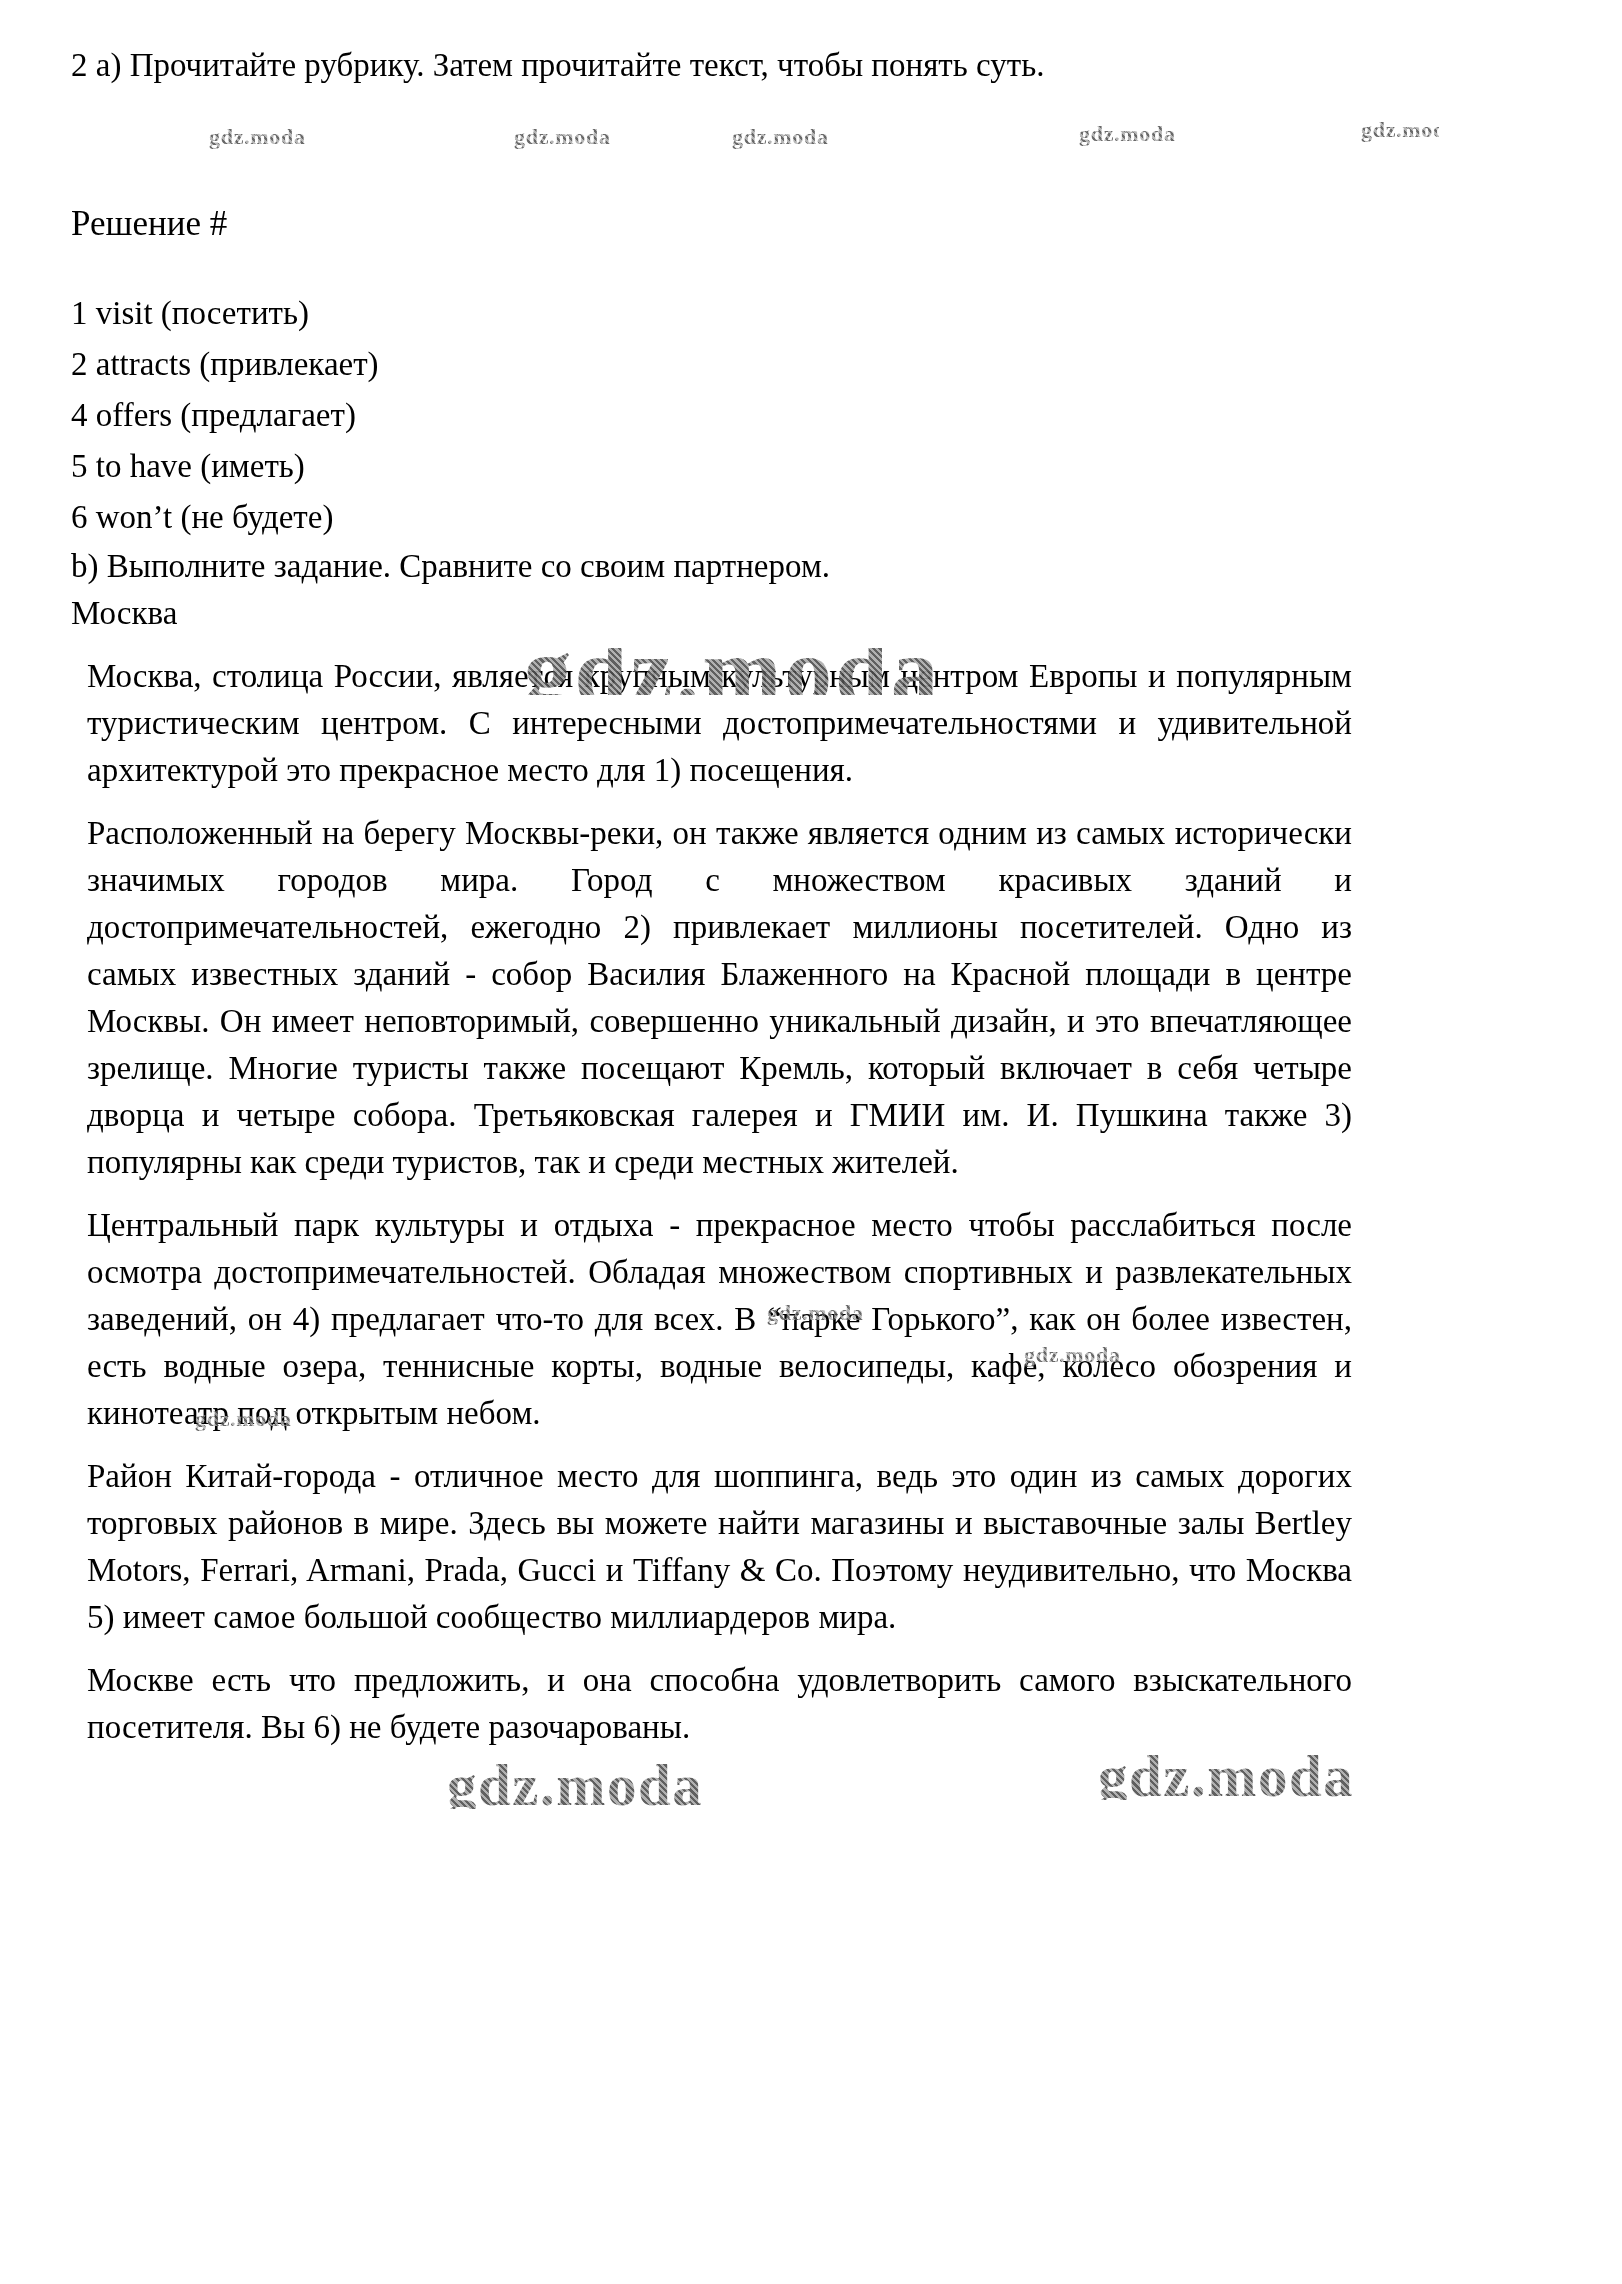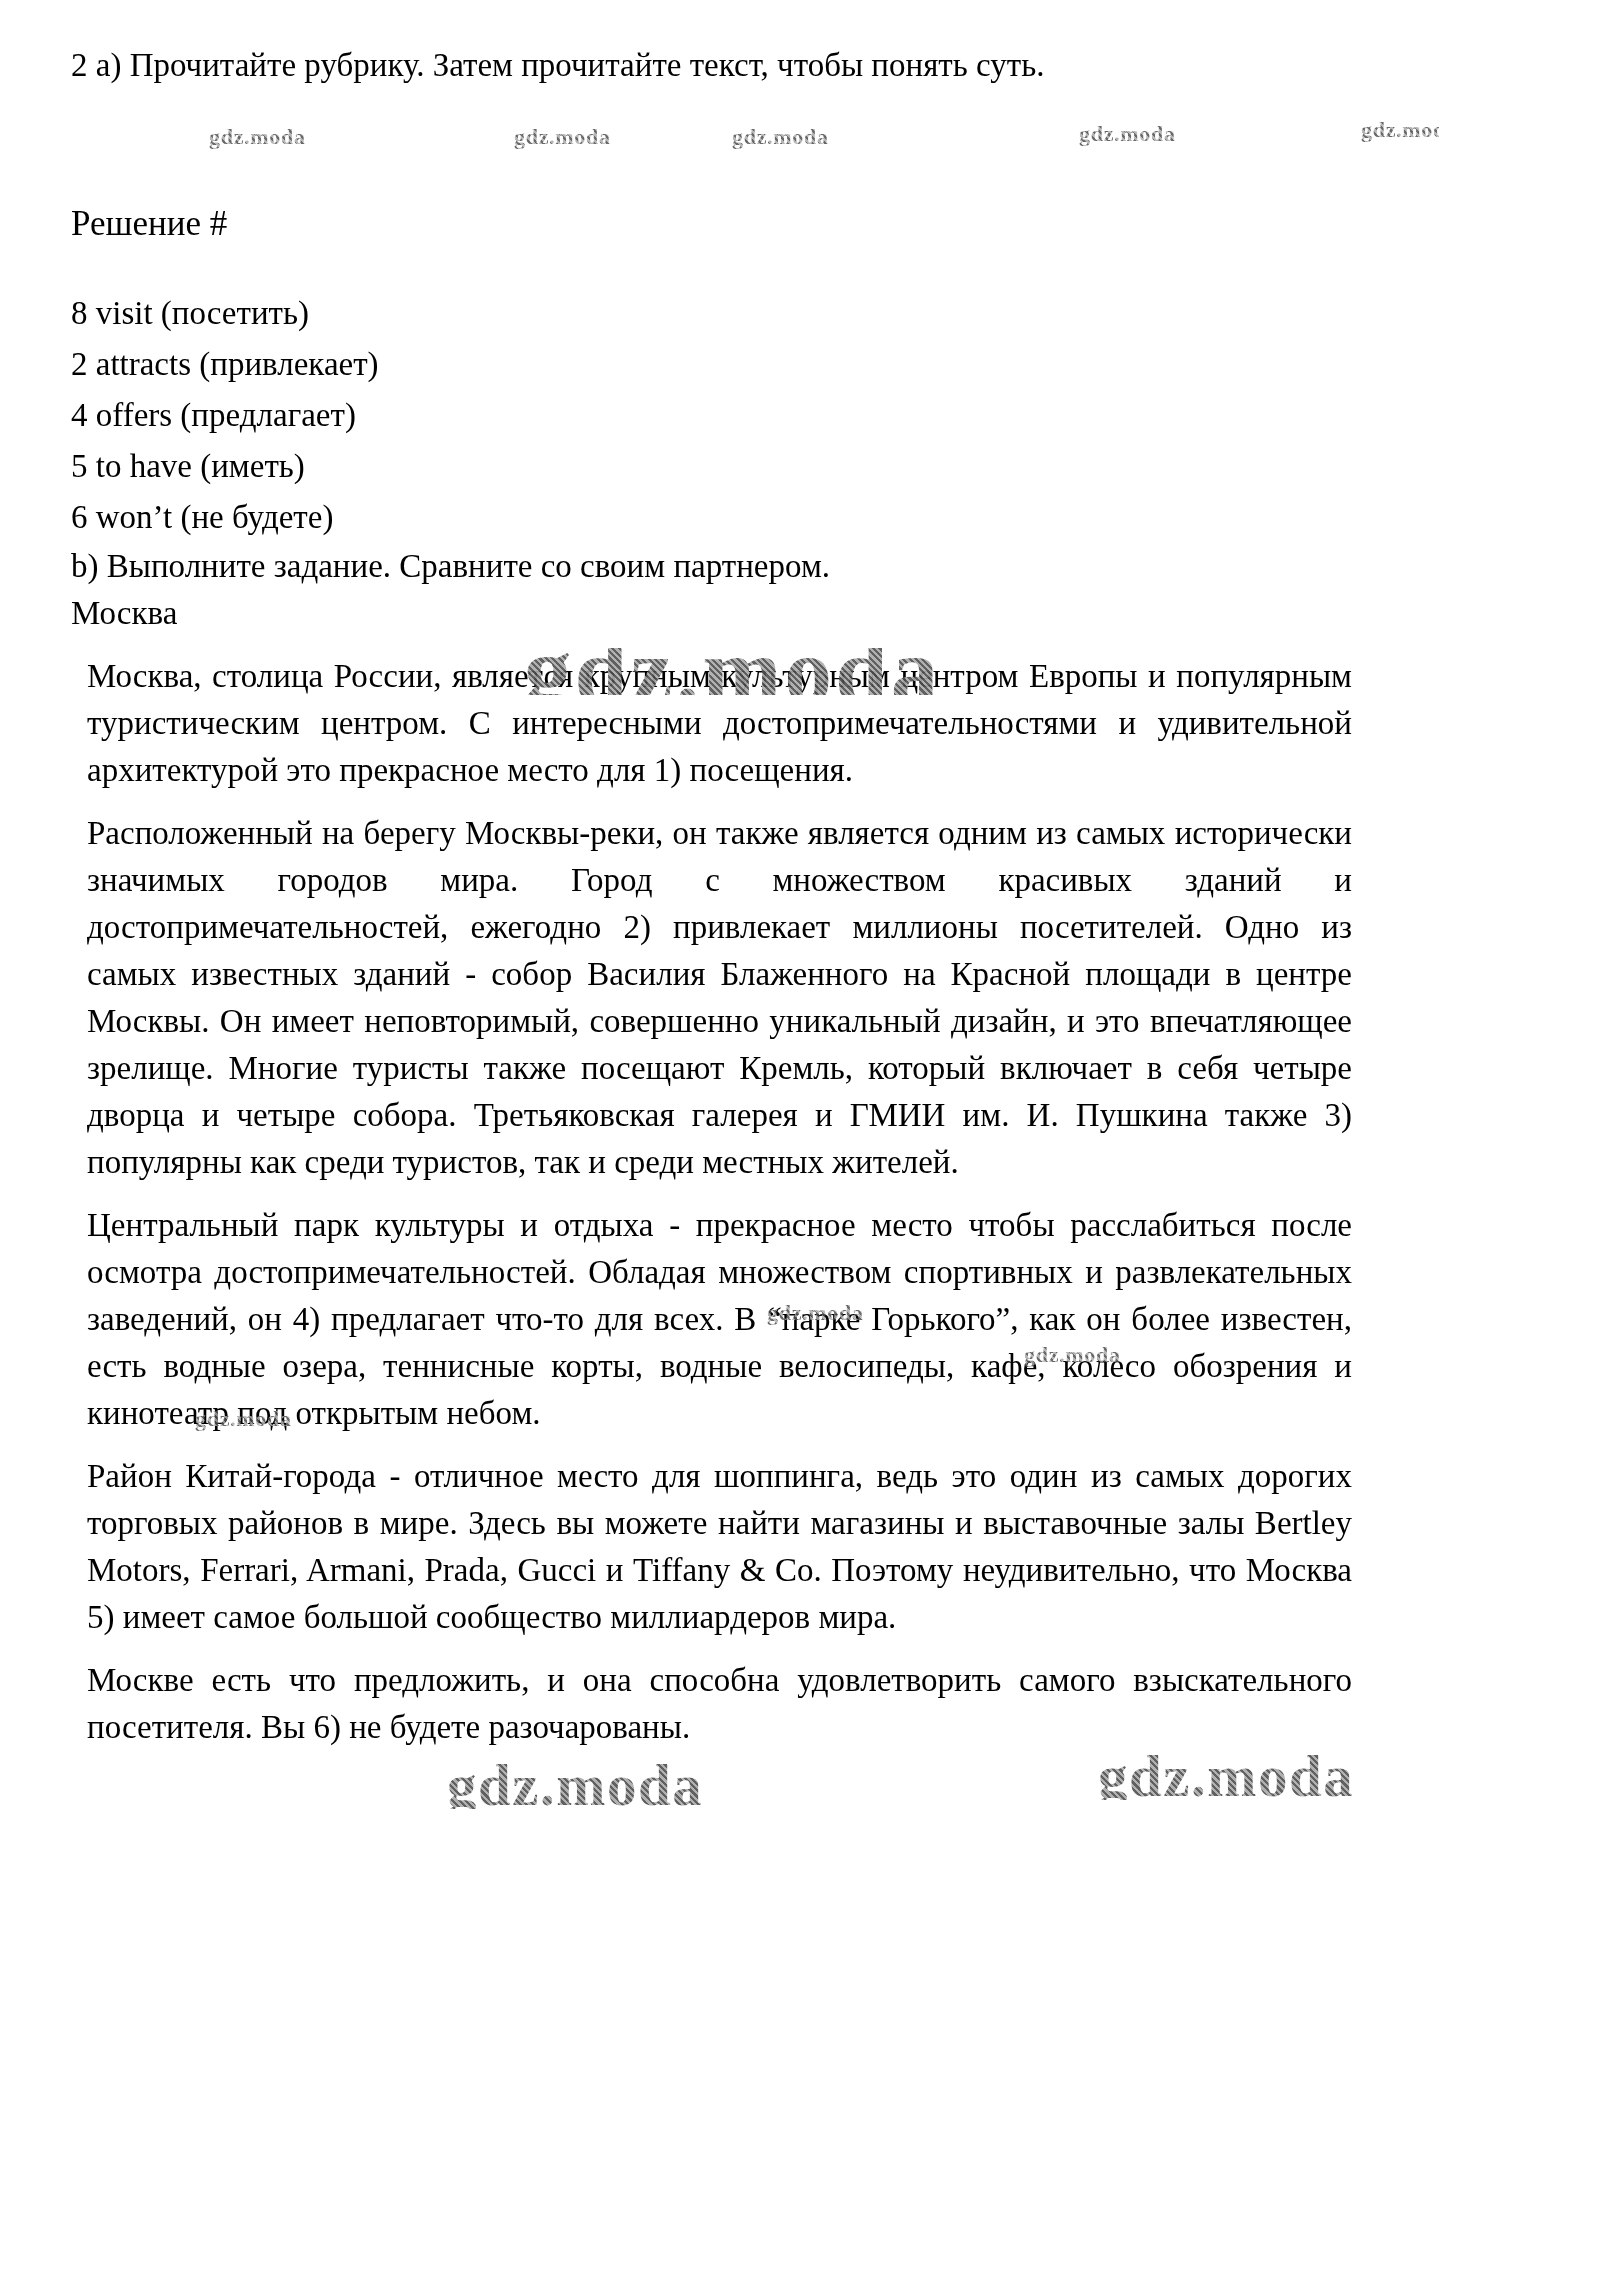--- a/index.html
+++ b/index.html
@@ -56,21 +56,21 @@
 </head>
 <body>
 
 <div class="page">
 
   <p class="line">2 а) Прочитайте рубрику. Затем прочитайте текст, чтобы понять суть.</p>
 
   <h2 class="heading">Решение #</h2>
 
   <div class="answers">
-    <p>8 visit (посетить)</p>
+    <p>1 visit (посетить)</p>
     <p>2 attracts (привлекает)</p>
     <p>4 offers (предлагает)</p>
     <p>5 to have (иметь)</p>
     <p>6 won’t (не будете)</p>
   </div>
 
   <p class="line task-b">b) Выполните задание. Сравните со своим партнером.</p>
   <p class="line">Москва</p>
 
   <p class="para">Москва, столица России, является крупным культурным центром Европы и популярным туристическим центром. С интересными достопримечательностями и удивительной архитектурой это прекрасное место для 1) посещения.</p>

